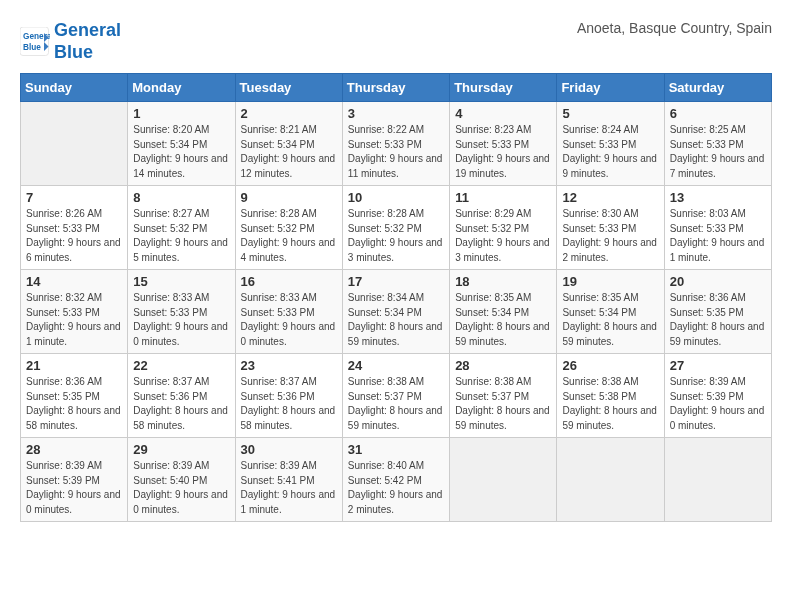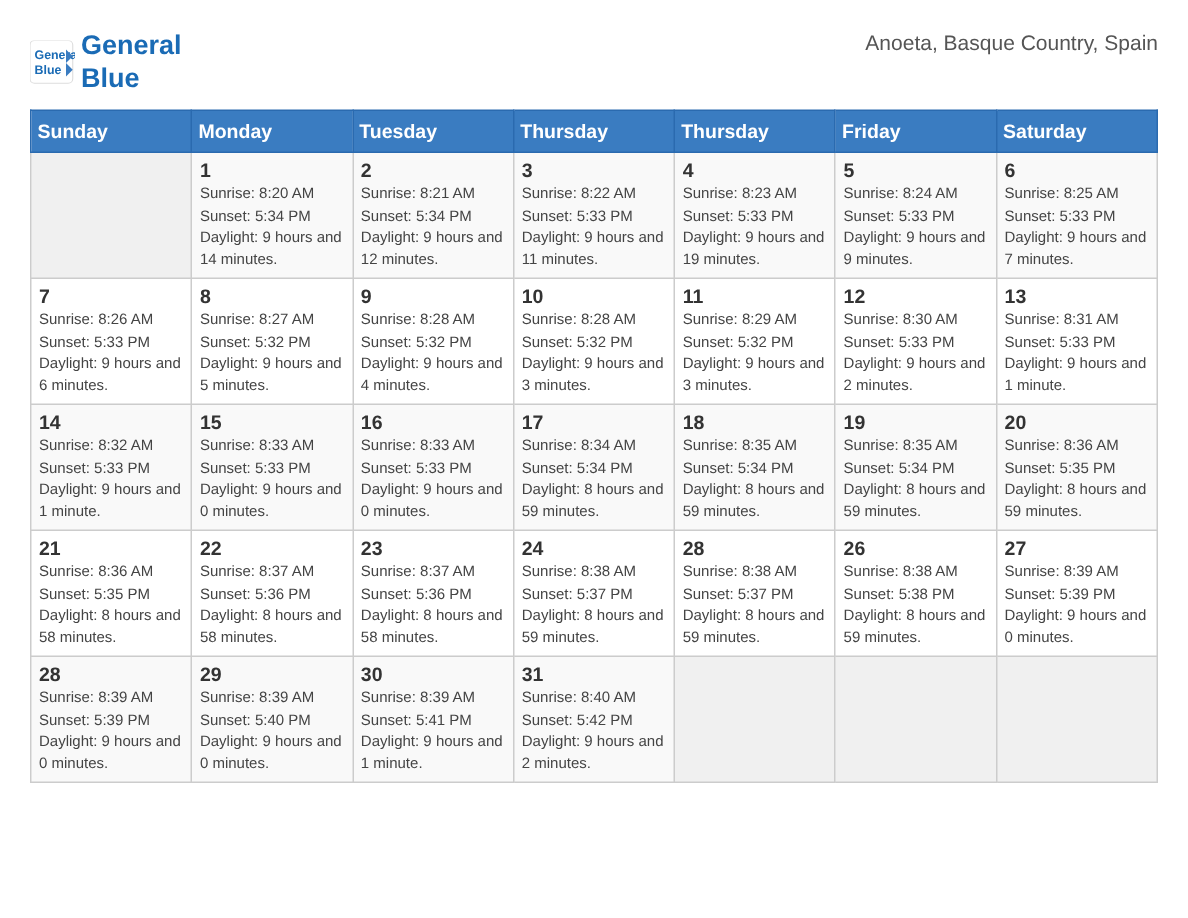--- a/index.html
+++ b/index.html
@@ -172,21 +172,21 @@
         <td>
           <span class="day-number">11</span>
           <div class="day-info"><span>Sunrise: 8:29 AM</span><br><span>Sunset: 5:32 PM</span><br><span>Daylight: 9 hours and 3 minutes.</span></div>
         </td>
         <td>
           <span class="day-number">12</span>
           <div class="day-info"><span>Sunrise: 8:30 AM</span><br><span>Sunset: 5:33 PM</span><br><span>Daylight: 9 hours and 2 minutes.</span></div>
         </td>
         <td>
           <span class="day-number">13</span>
-          <div class="day-info"><span>Sunrise: 8:31 AM</span><br><span>Sunset: 5:33 PM</span><br><span>Daylight: 9 hours and 1 minute.</span></div>
+          <div class="day-info"><span>Sunrise: 8:03 AM</span><br><span>Sunset: 5:33 PM</span><br><span>Daylight: 9 hours and 1 minute.</span></div>
         </td>
       </tr>
       <tr>
         <td>
           <span class="day-number">14</span>
           <div class="day-info"><span>Sunrise: 8:32 AM</span><br><span>Sunset: 5:33 PM</span><br><span>Daylight: 9 hours and 1 minute.</span></div>
         </td>
         <td>
           <span class="day-number">15</span>
           <div class="day-info"><span>Sunrise: 8:33 AM</span><br><span>Sunset: 5:33 PM</span><br><span>Daylight: 9 hours and 0 minutes.</span></div>

